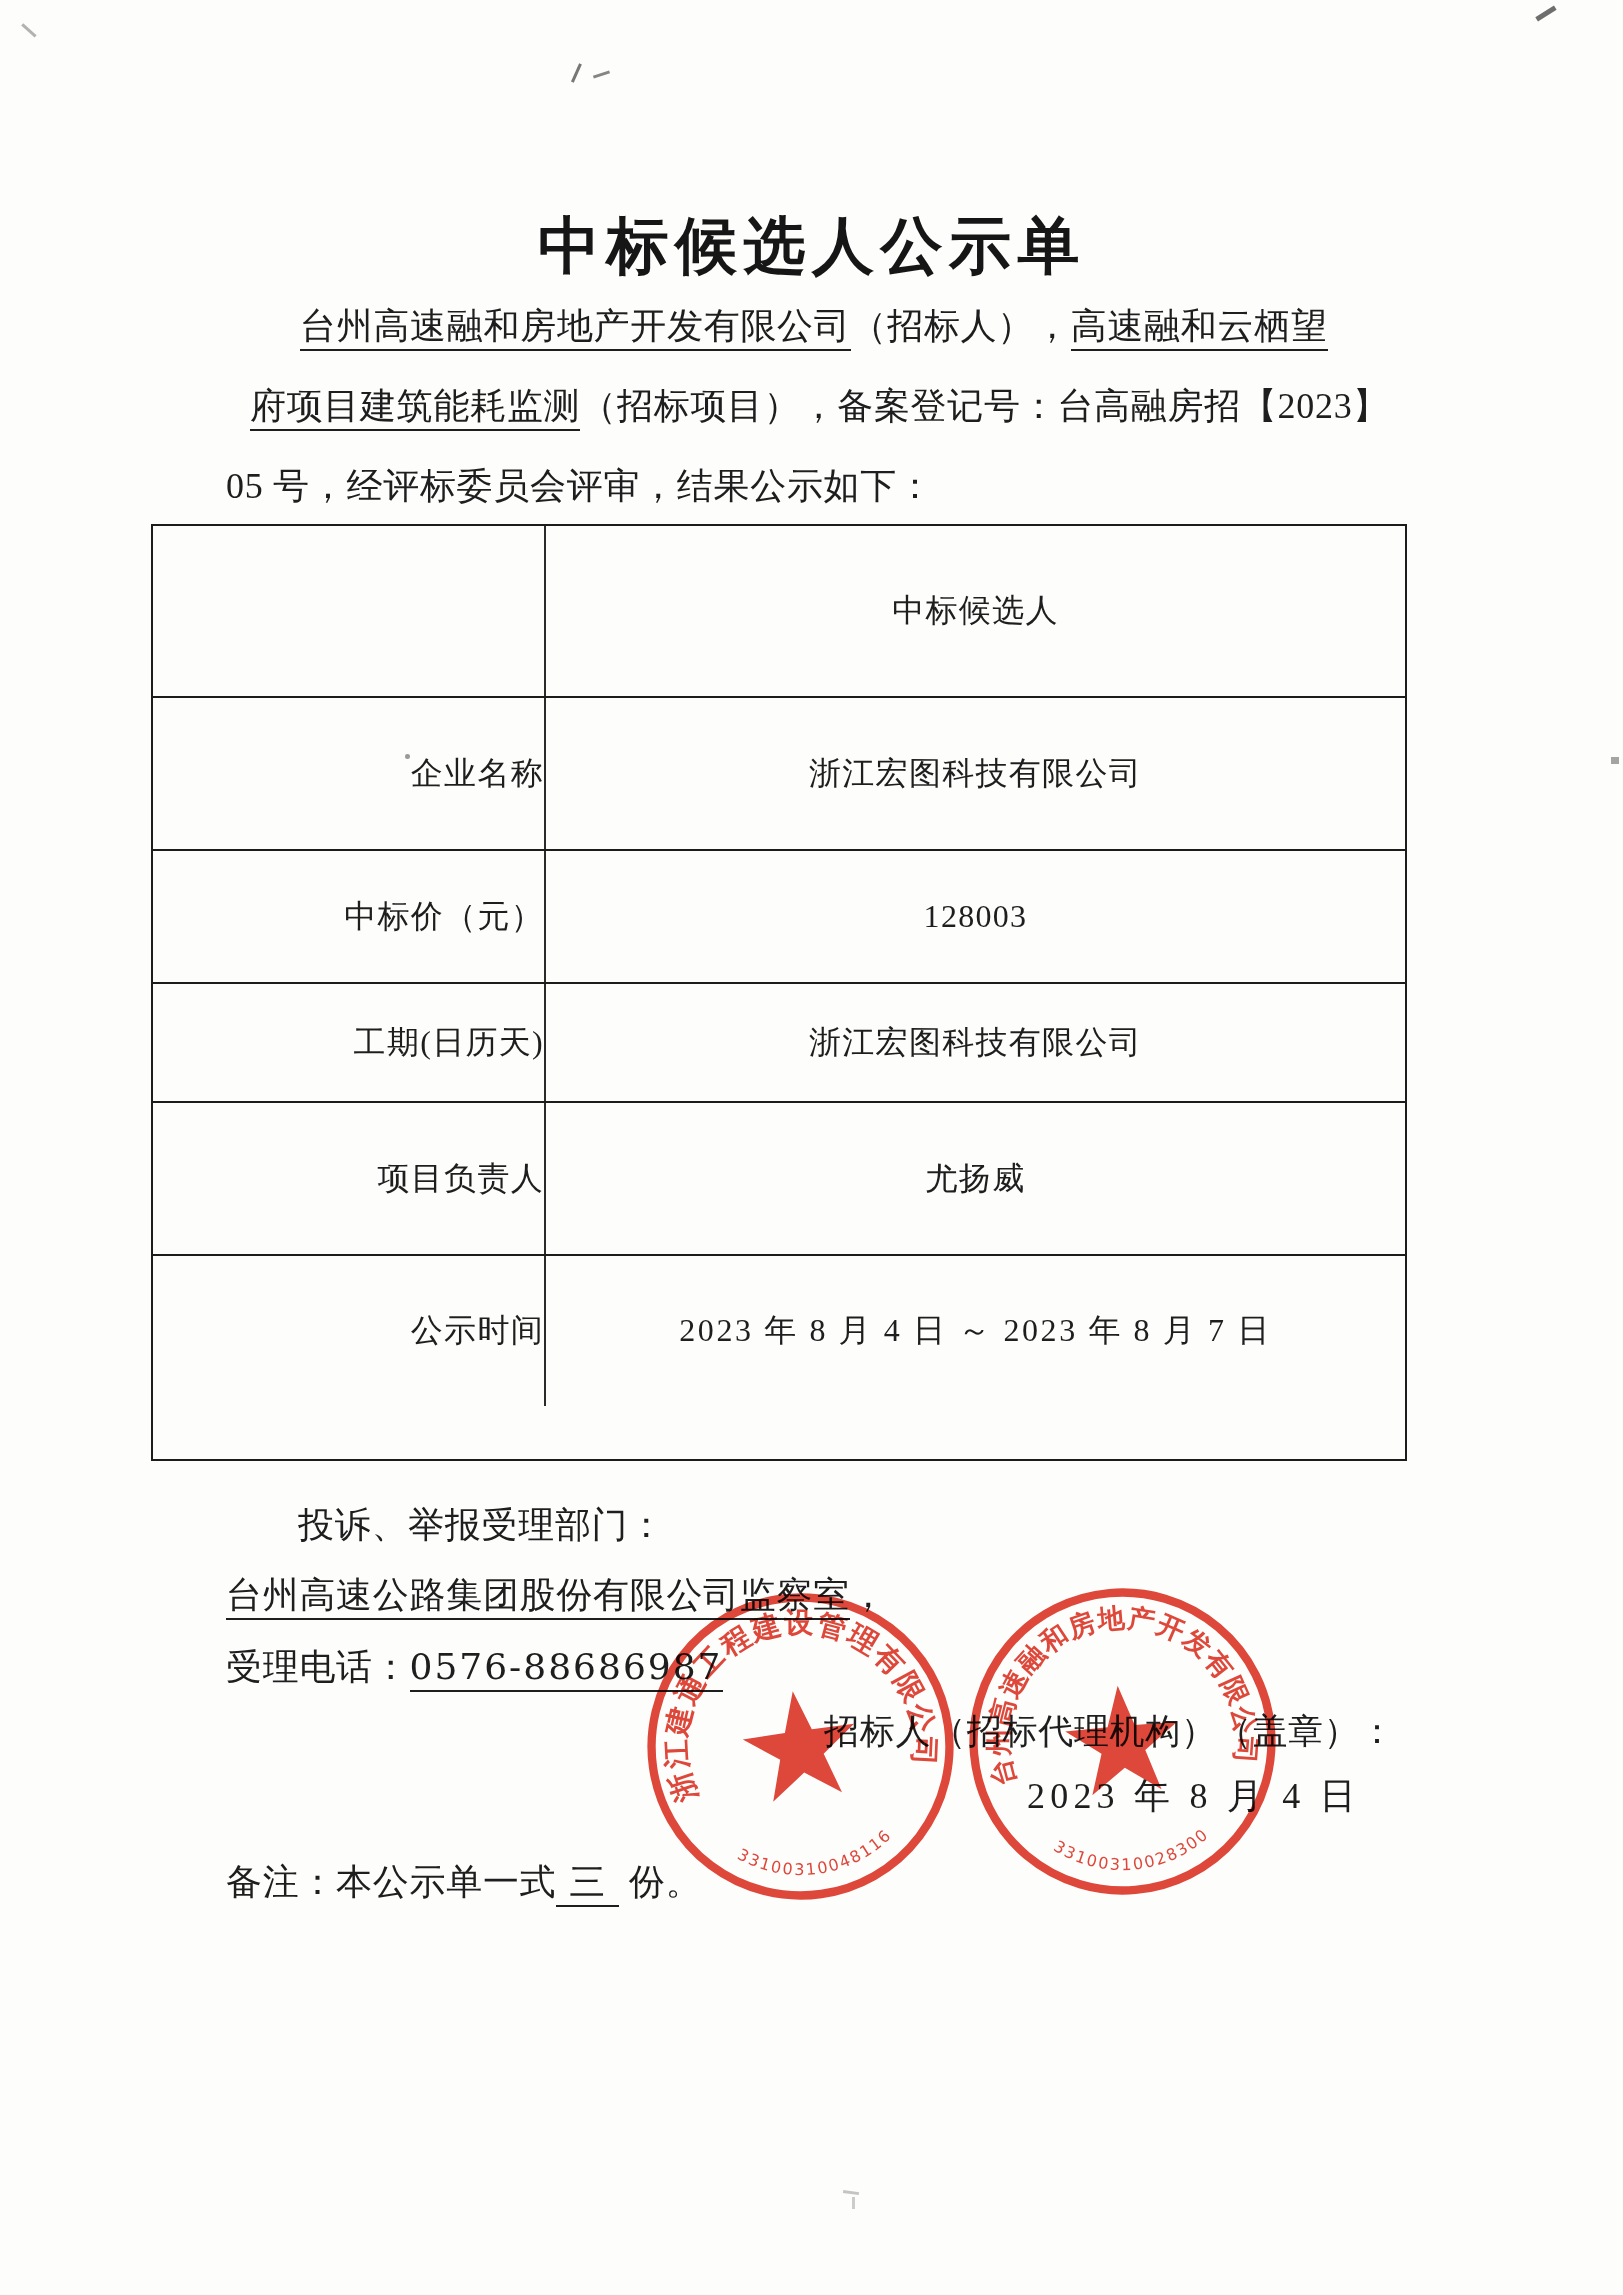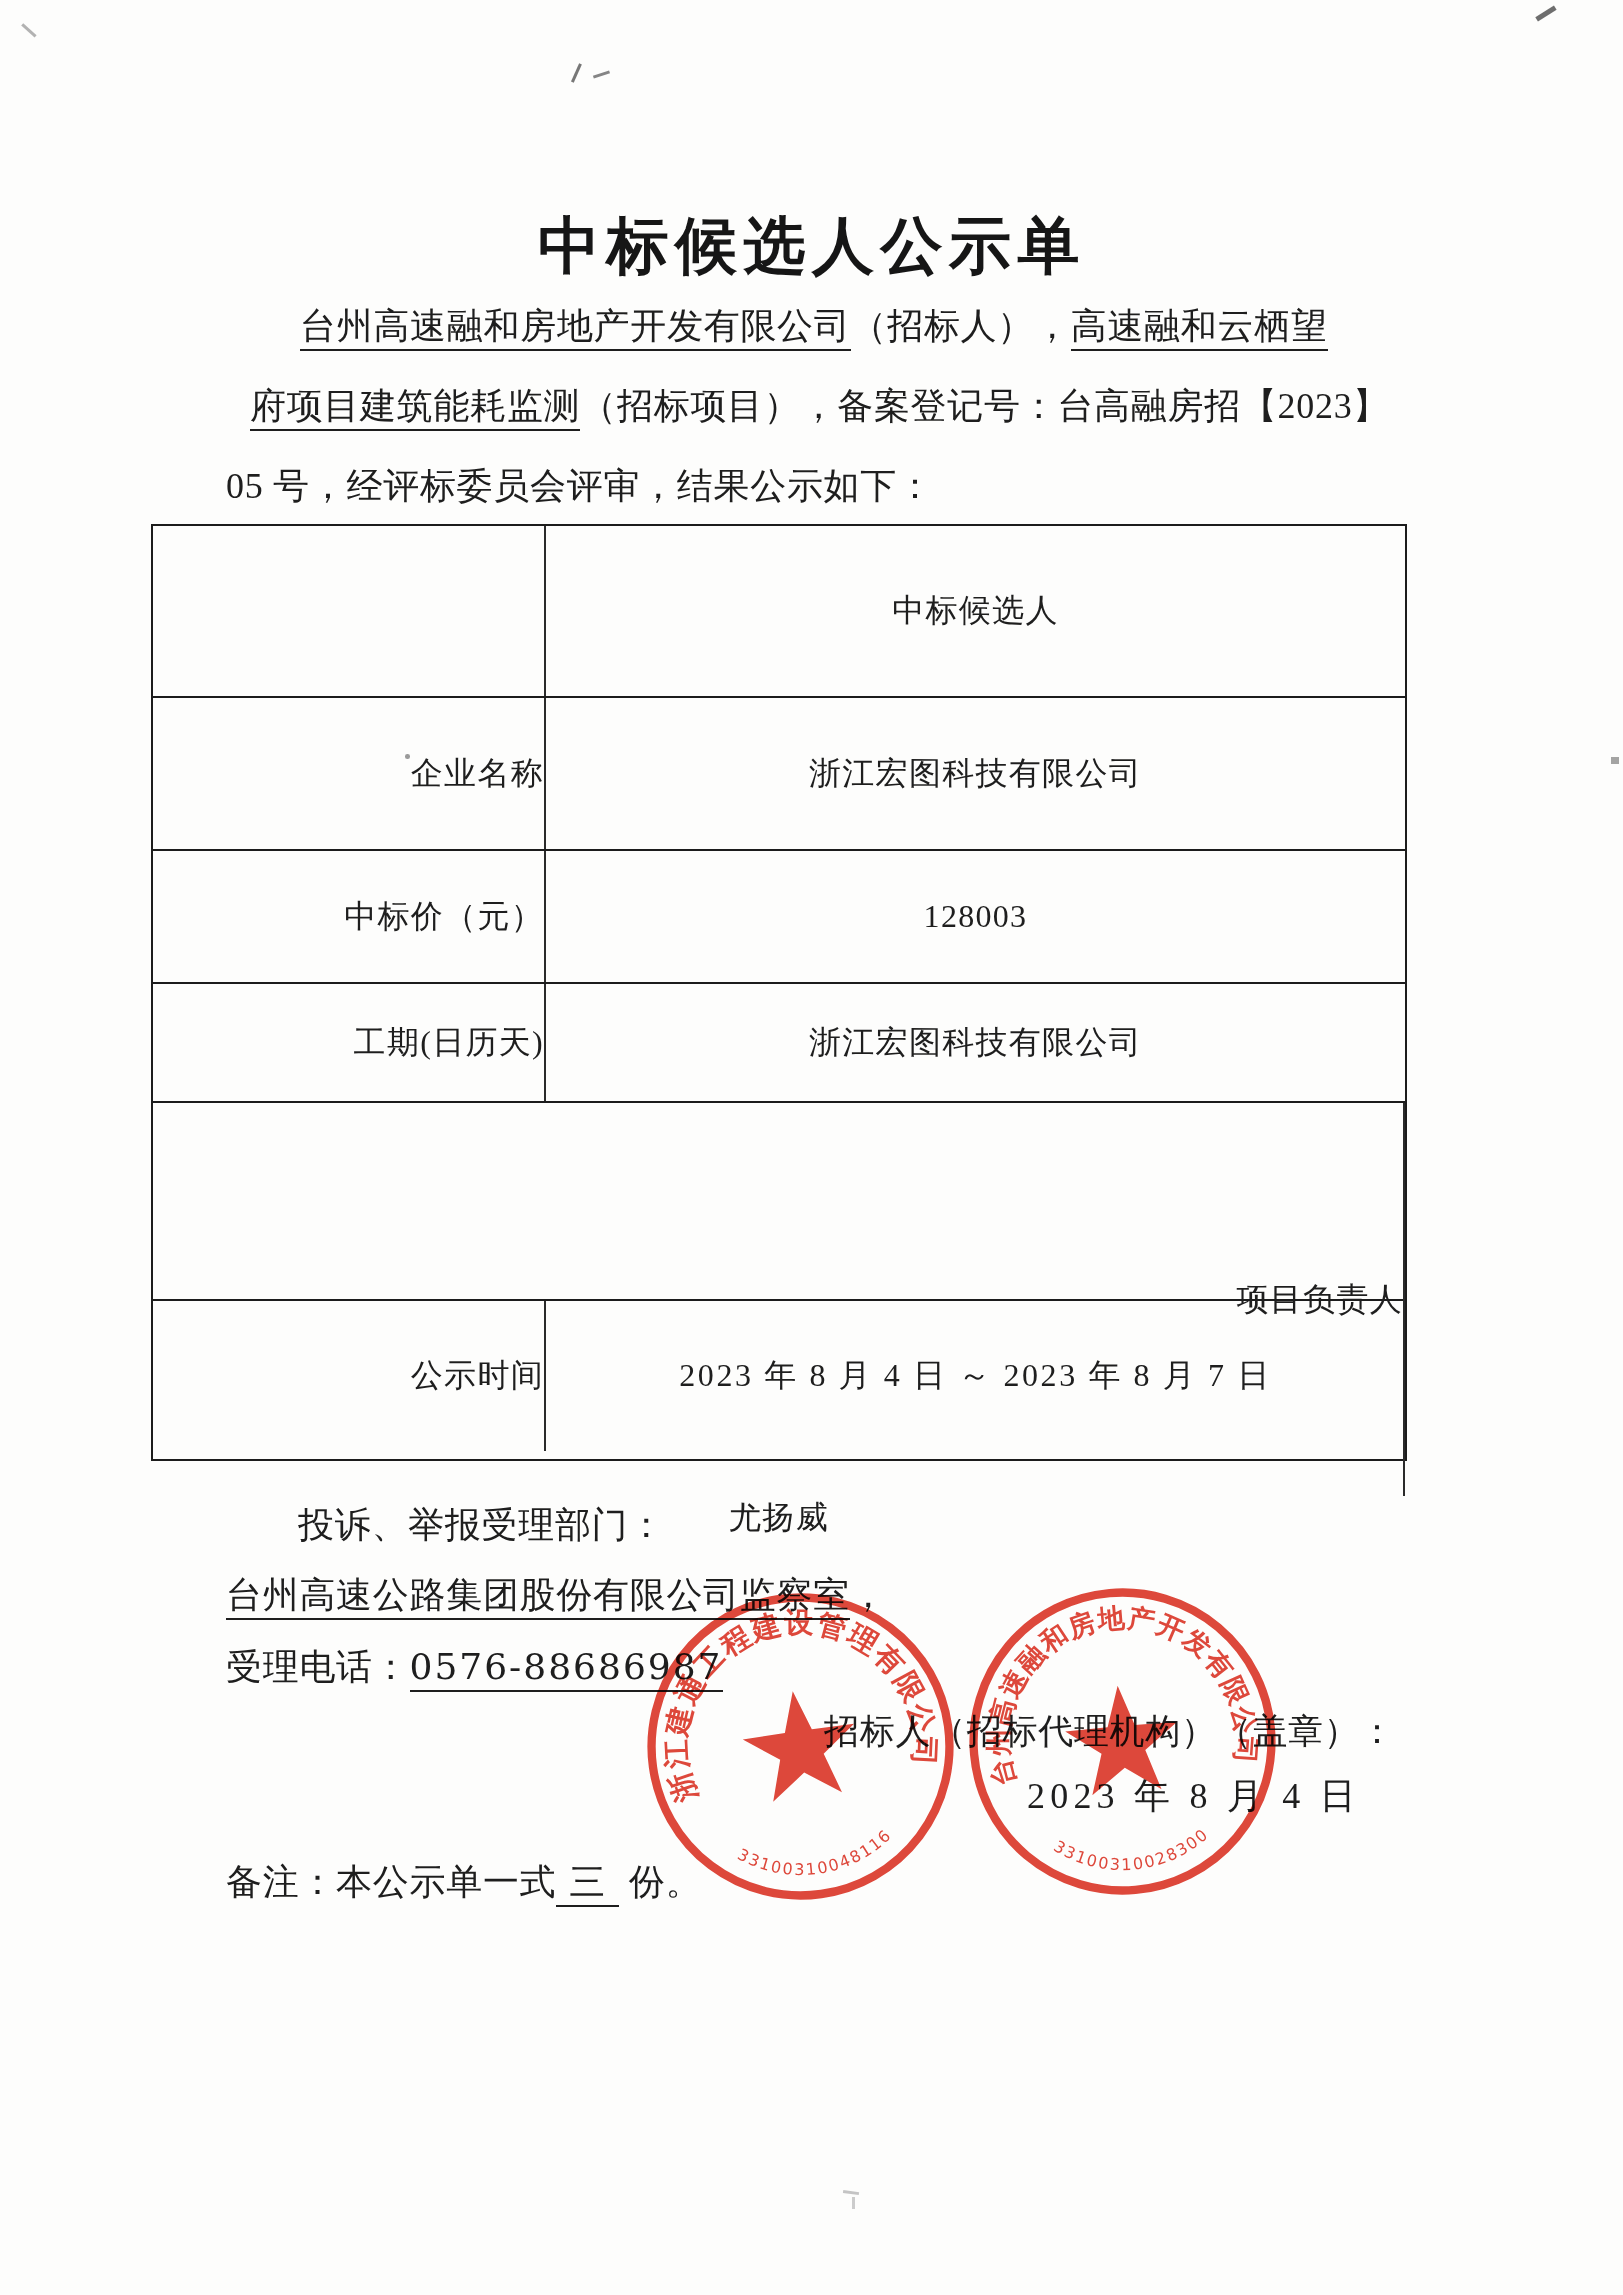--- a/index.html
+++ b/index.html
@@ -89,21 +89,21 @@
         </div>
     </div>
     <div class="trow" style="height:119px;">
       <div class="tc-l">
           <span class="cellt">工期(日历天)</span>
         </div>
       <div class="tc-r">
           <span class="cellt">浙江宏图科技有限公司</span>
         </div>
     </div>
-    <div class="trow" style="height:198px;flex-direction:column;">
+    <div class="trow" style="height:153px;">
       <div class="tc-l">
           <span class="cellt">项目负责人</span>
         </div>
       <div class="tc-r">
           <span class="cellt">尤扬威</span>
         </div>
     </div>
     <div class="trow" style="height:150px;border-radius:9px;">
       <div class="tc-l">
           <span class="cellt">公示时间</span>

